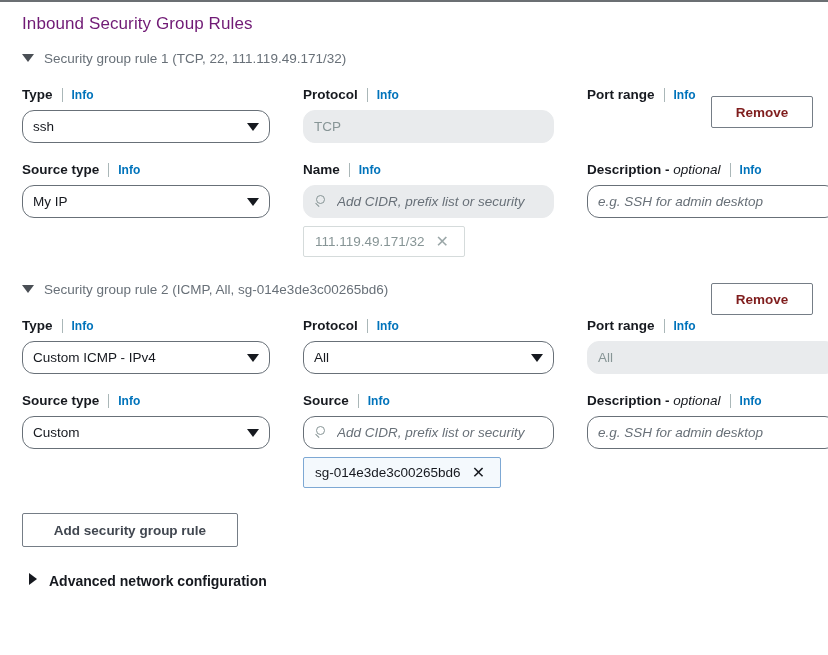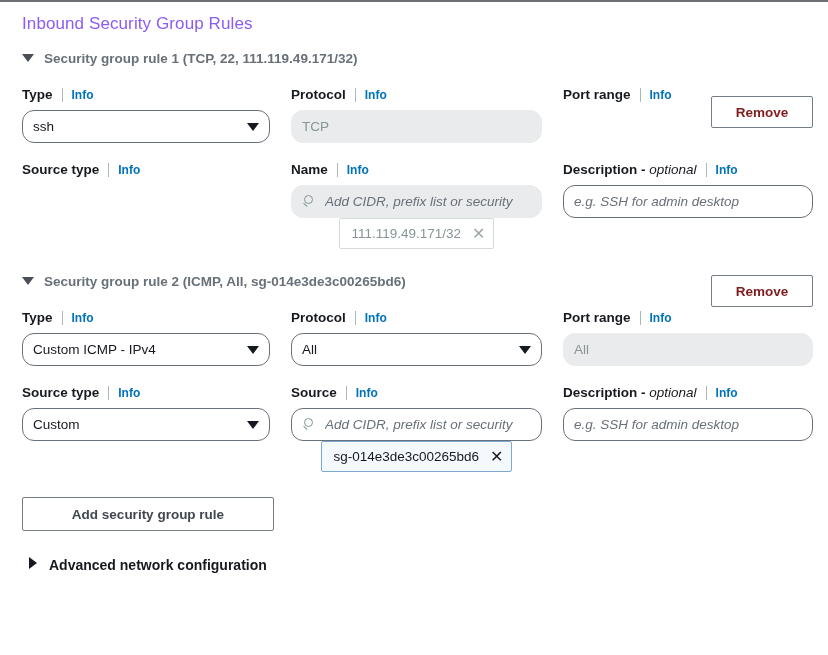--- a/index.html
+++ b/index.html
@@ -21,34 +21,33 @@
   }
 
   .page {
     padding: 0 15px;
     position: relative;
   }
 
   .section-title {
     font-size: 17px;
     font-weight: 400;
-    color: #8b5cf6;
+    color: #701a75;
     margin: 12px 0 0 7px;
     letter-spacing: .1px;
   }
 
   
   .rule { position: relative; }
 
   .rule-header {
     display: flex;
     align-items: center;
     margin: 14px 0 0 7px;
     height: 20px;
-    font-weight: bold;
   }
   .tri {
     width: 0; height: 0; flex: 0 0 auto;
     margin-right: 10px;
   }
   .tri-down {
     border-left: 6px solid transparent;
     border-right: 6px solid transparent;
     border-top: 8px solid #4a4f55;
   }
@@ -78,23 +77,22 @@
     font-weight: 700;
     color: #7f1d1d;
     cursor: pointer;
     padding: 0;
   }
 
   
   .grid {
     display: grid;
     grid-template-columns: 248px 251px 250px;
-    column-gap: 21px;
+    column-gap: 33px;
     margin: 0 0 0 7px;
-    text-align: center;
   }
 
   .field { margin-top: 18px; }
 
   .label-row {
     display: flex;
     align-items: center;
     height: 17px;
     margin-bottom: 7px;
   }
@@ -182,24 +180,25 @@
   .search-ctl .txt {
     font-size: 13.5px;
     font-style: italic;
     color: #687078;
     white-space: nowrap;
     overflow: hidden;
   }
 
   
   .chip {
+    margin-top: 8px;
     display: inline-flex;
     align-items: center;
     height: 31px;
-    padding: 0 7px 0 11px;
+    padding: 0 15px 0 11px;
     border-radius: 2px;
     font-size: 13.5px;
   }
   .chip.enabled {
     border: 1.5px solid #7da8d4;
     background: #f4f9fd;
     color: #16191f;
   }
   .chip.muted {
     border: 1px solid #d5dbdb;
@@ -212,21 +211,21 @@
     line-height: 1;
     cursor: pointer;
     font-weight: 400;
   }
   .chip.enabled .x { color: #16191f; }
   .chip.muted .x { color: #9ba7a8; }
 
   
   .add-btn {
     margin: 25px 0 0 7px;
-    width: 252px;
+    width: 216px;
     height: 34px;
     background: #ffffff;
     border: 1px solid #757d86;
     border-radius: 2px;
     font-family: "Liberation Sans", sans-serif;
     font-size: 13.5px;
     font-weight: 700;
     color: #414750;
     cursor: pointer;
     padding: 0;
@@ -294,20 +293,24 @@
           <span class="label-div"></span>
           <a class="info-link">Info</a>
         </div>
       </div>
 
       <div class="field">
         <div class="label-row">
           <span class="label-text">Source type</span>
           <span class="label-div"></span>
           <a class="info-link">Info</a>
+        </div>
+        <div class="ctl select">
+          <span>My IP</span>
+          <span class="caret"></span>
         </div>
       </div>
 
       <div class="field">
         <div class="label-row">
           <span class="label-text">Name</span>
           <span class="label-div"></span>
           <a class="info-link">Info</a>
         </div>
         <div class="ctl search-ctl disabled">

